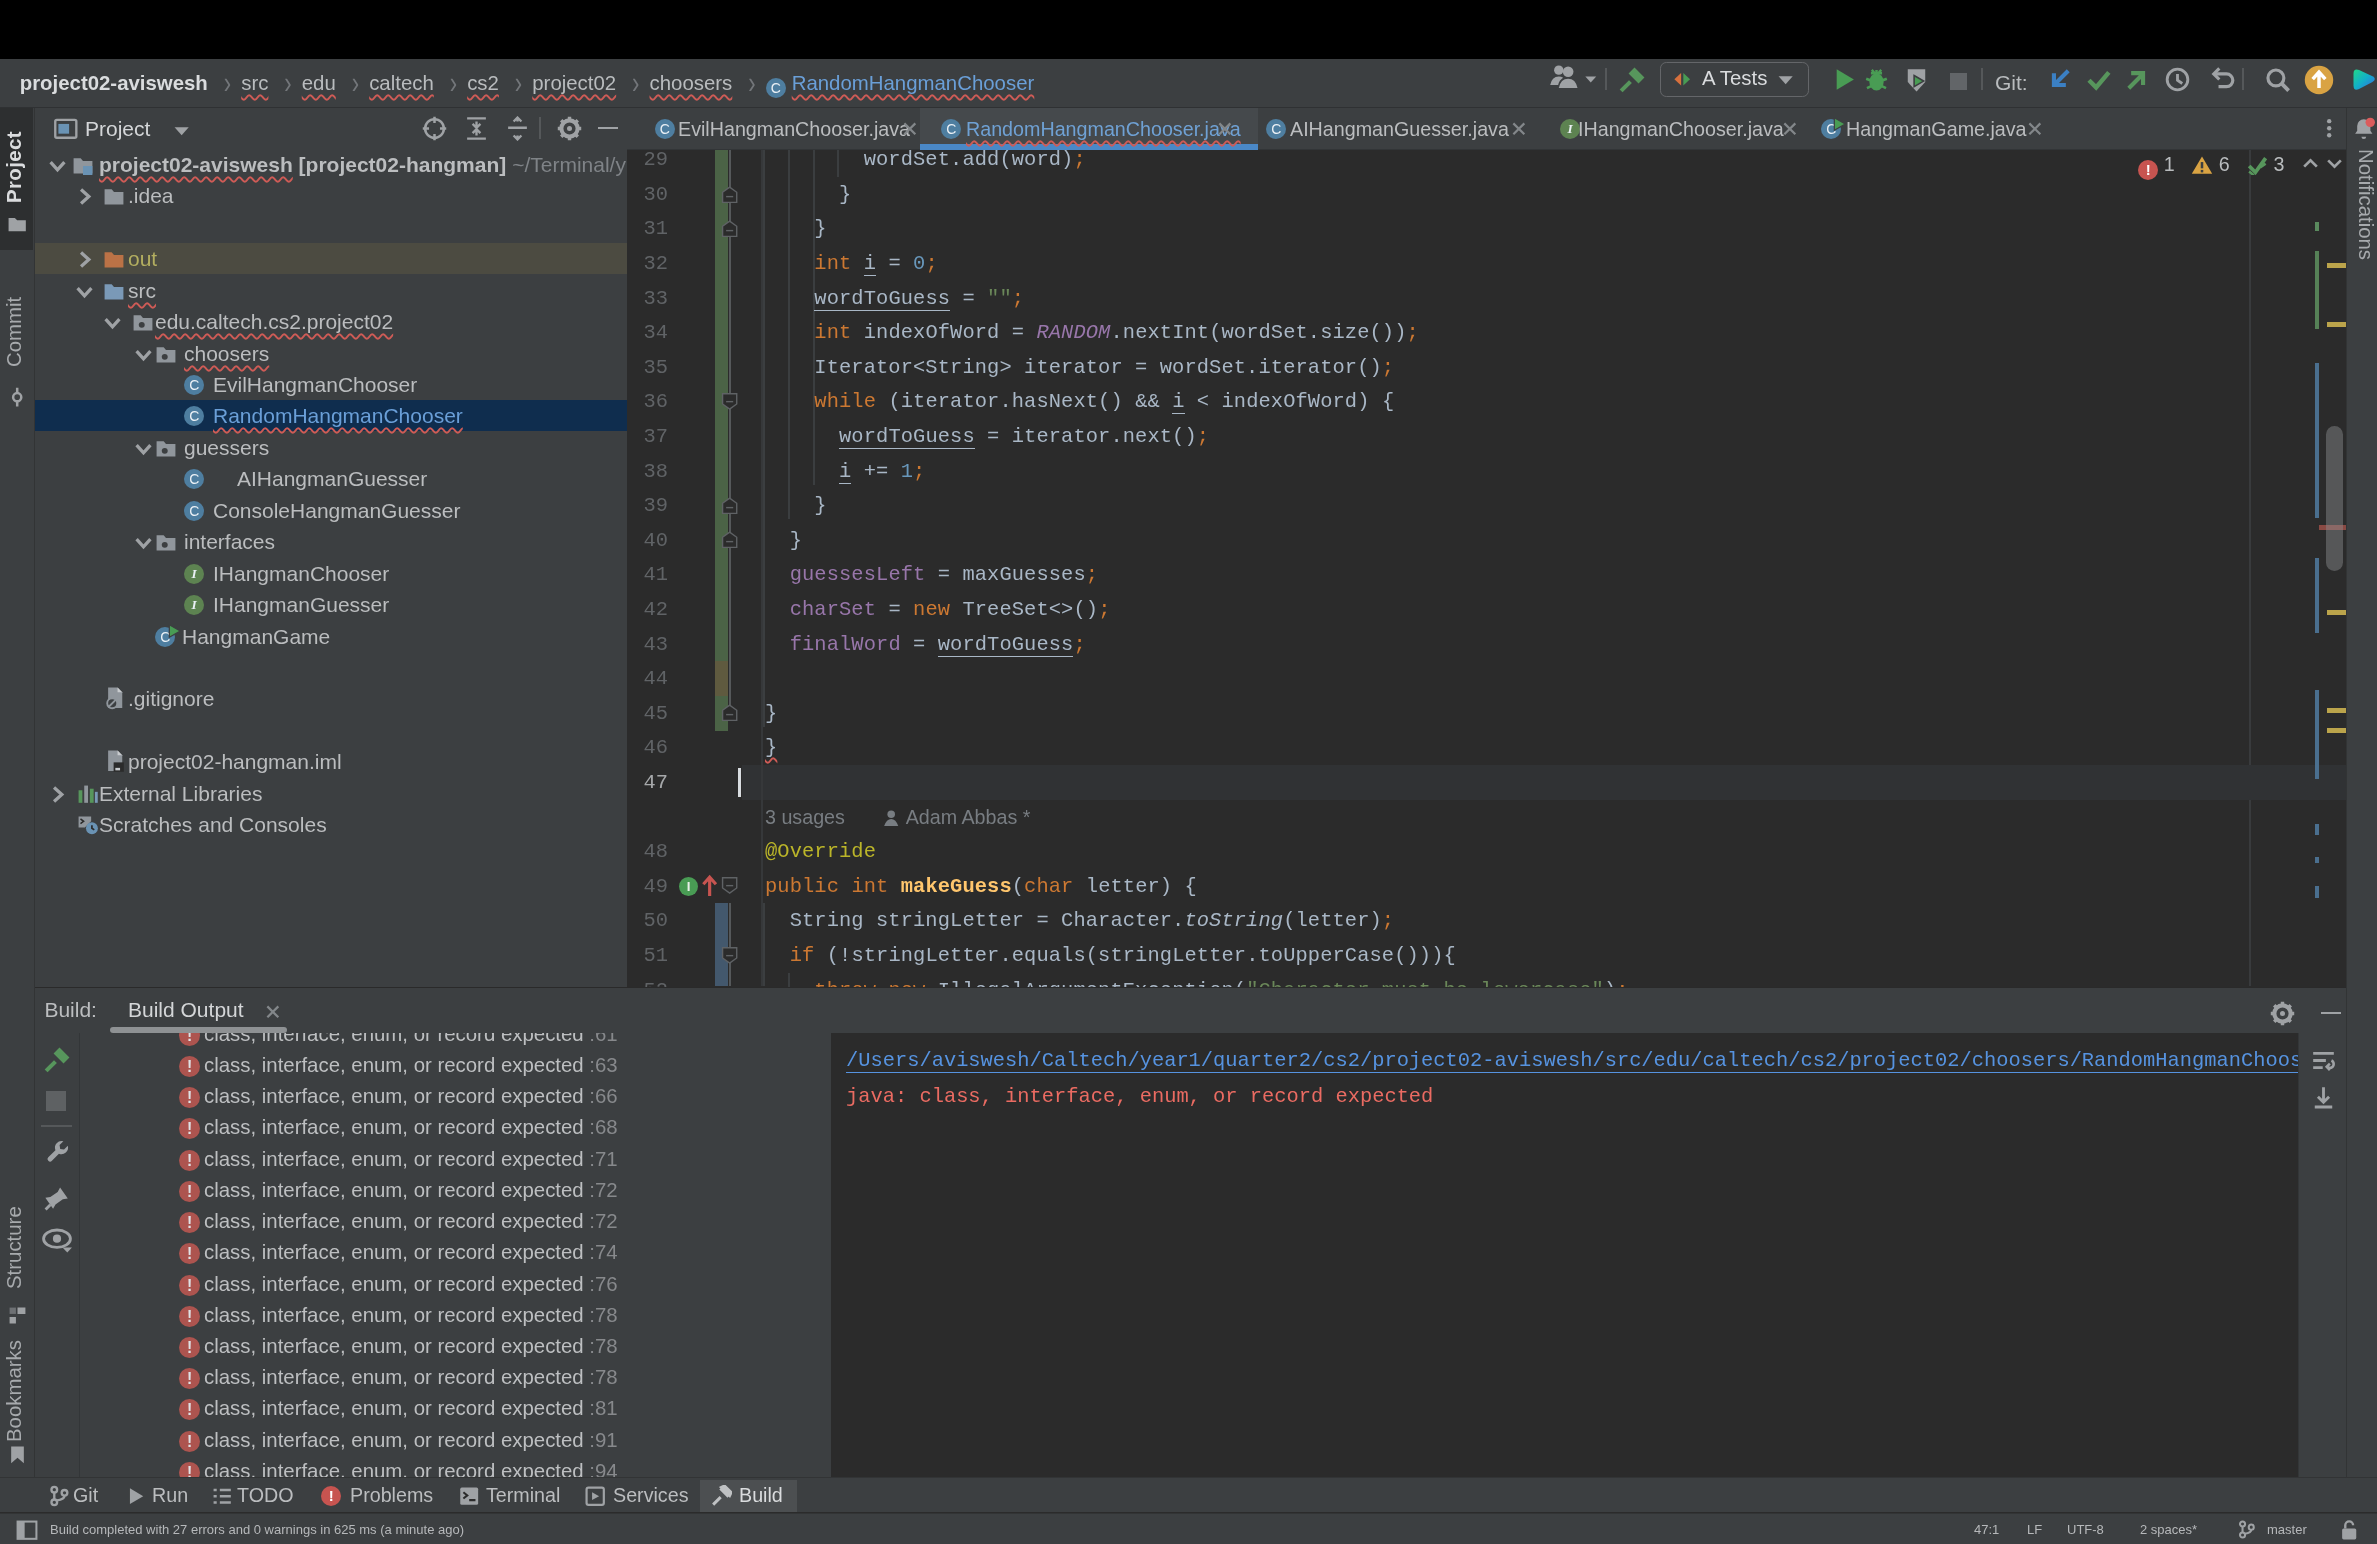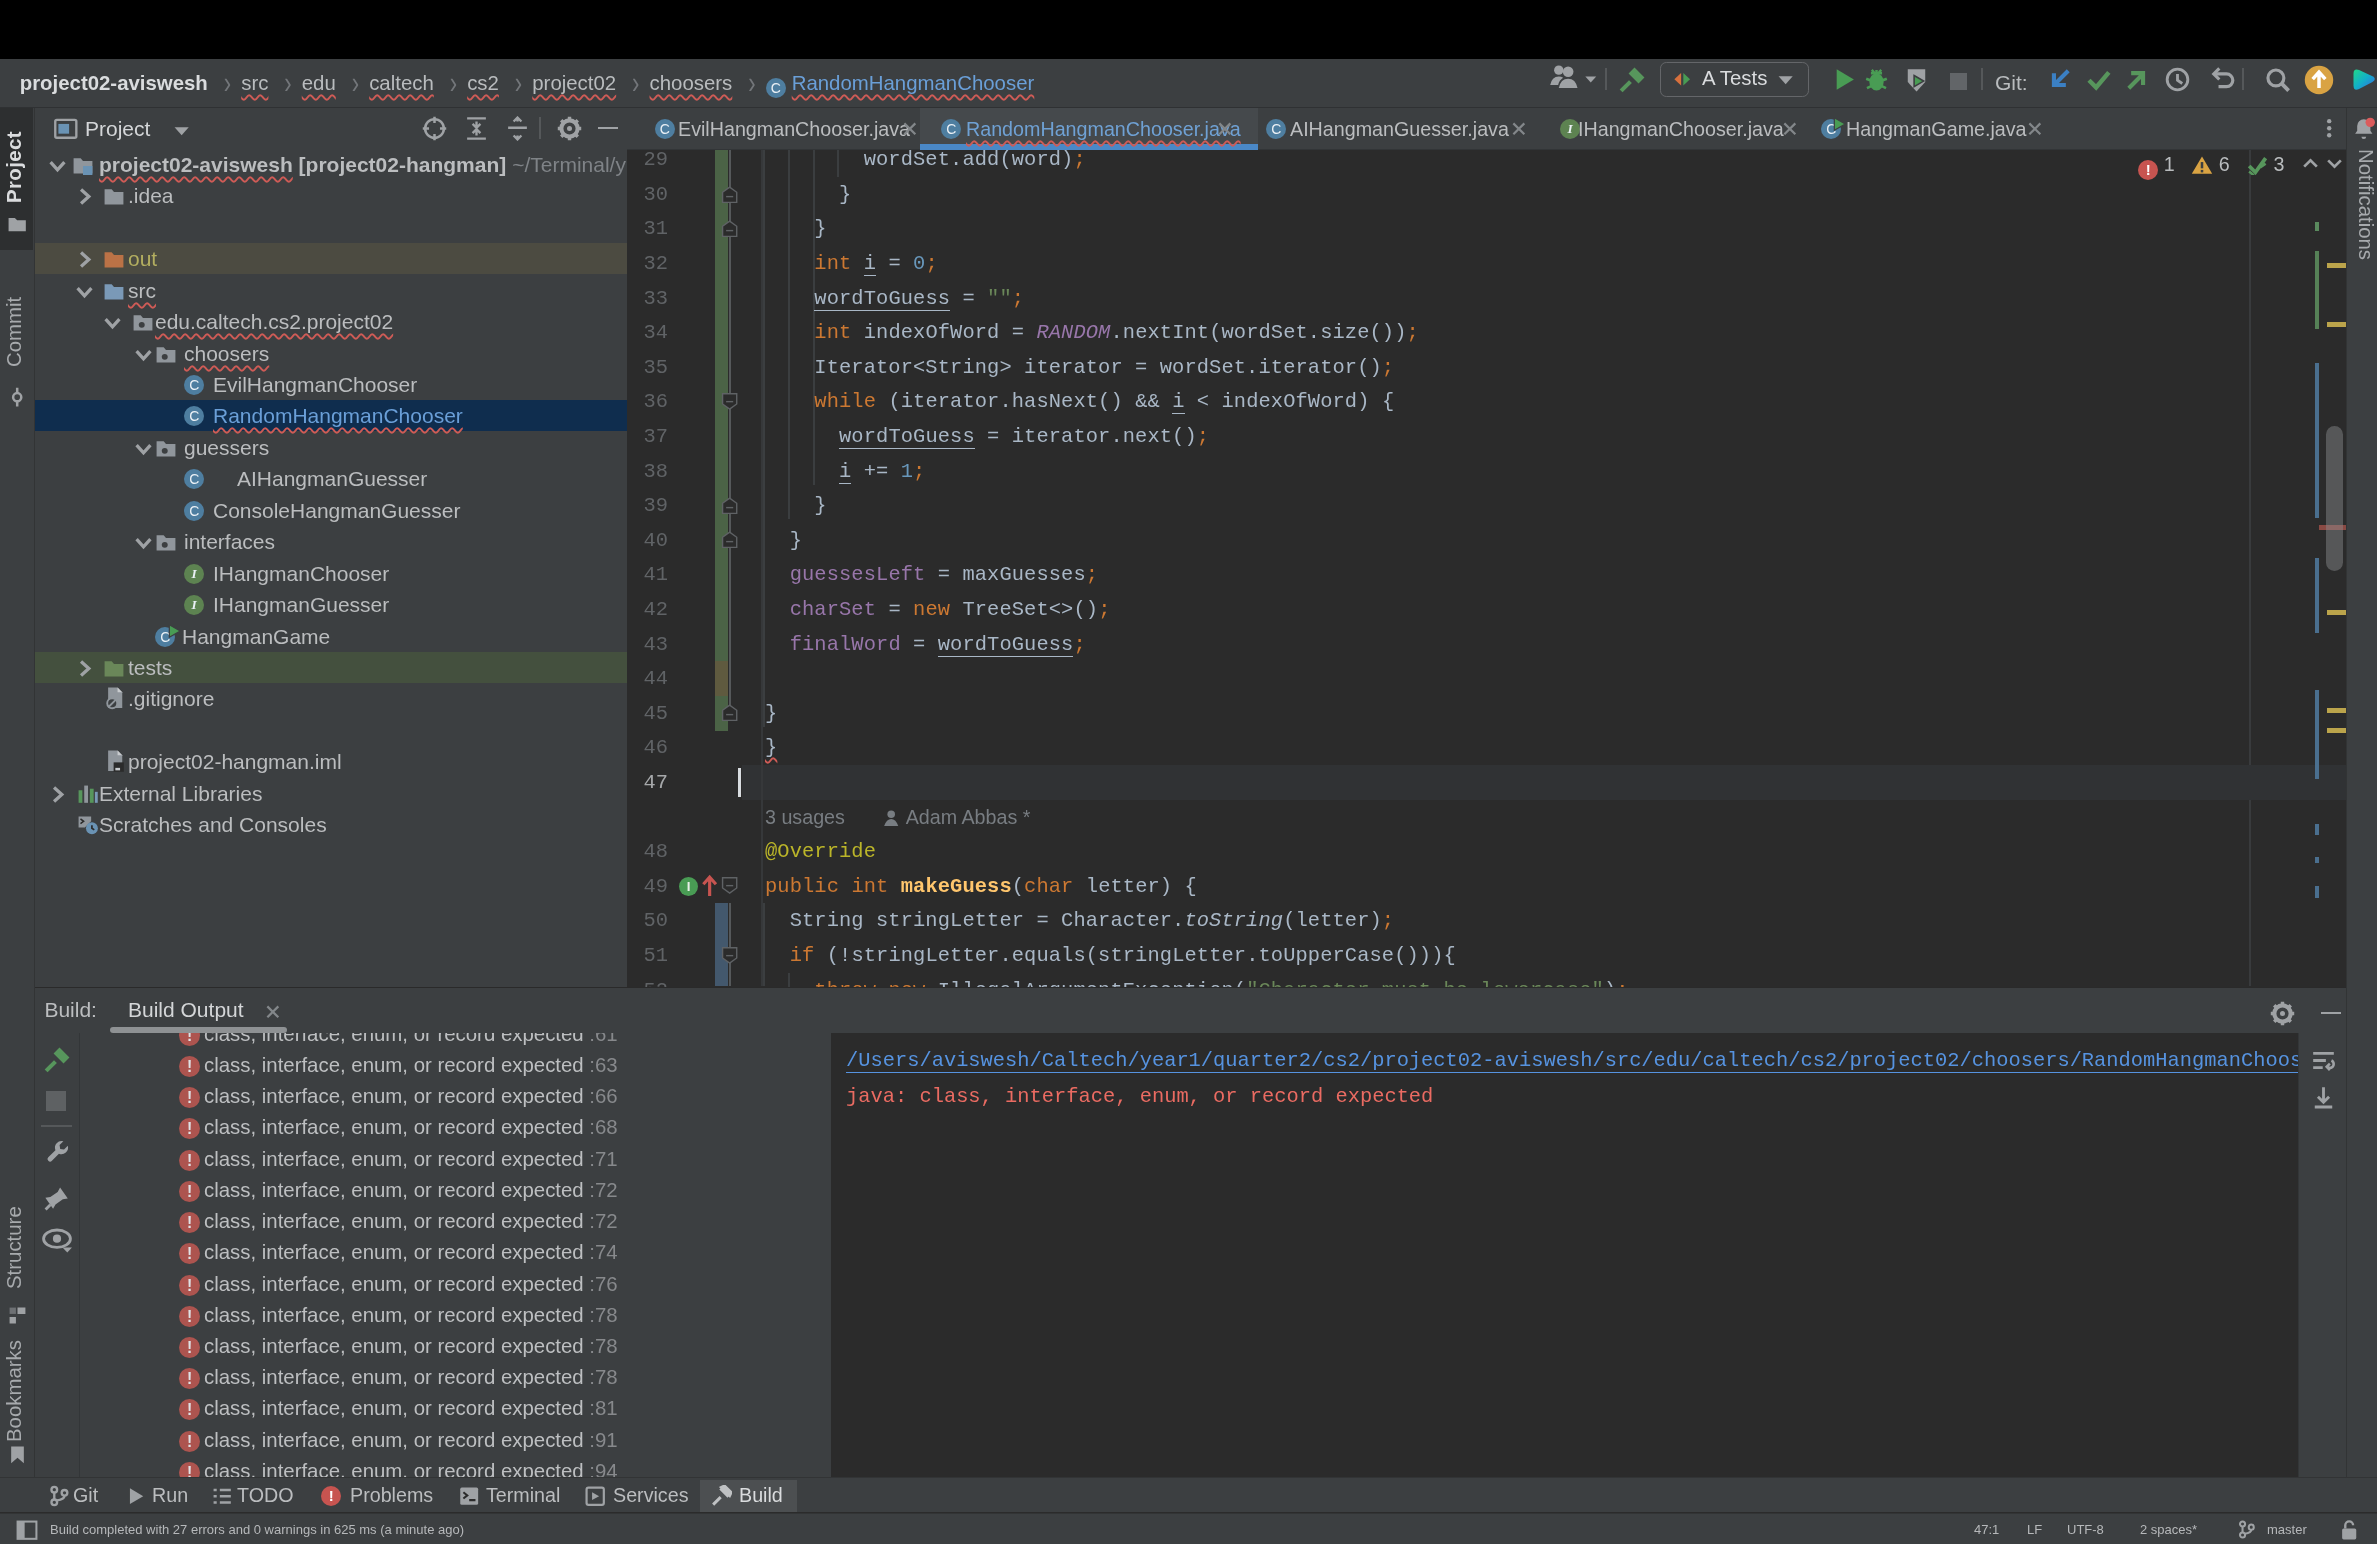--- a/index.html
+++ b/index.html
@@ -289,29 +289,20 @@
       <div class="abs iicon" style="left:149px; top:5.5px;">I</div>
       <span class="abs" style="left:178px; white-space:pre;"><span>IHangmanGuesser</span></span>
     </div>
   <div class="trow" style="top:513px;">
       <div class="abs cicon" style="left:120px; top:5.5px;">C</div>
       <svg class="abs" style="left:132px; top:3.1px;" width="14" height="14" viewBox="0 0 9 9">
         <path d="M1.5 0.5 L8.5 4.5 L1.5 8.5 z" fill="#499c54" stroke="#3c3f41" stroke-width="0.8"></path>
       </svg>
       <span class="abs" style="left:147px; white-space:pre;"><span>HangmanGame</span></span>
     </div>
-  <div class="trow" style="top:544px; background:#44503e;">
-      <svg class="abs" style="left:40px; top:7px;" width="19" height="19" viewBox="0 0 11 11">
-        <path d="M3.5 1.5 L8 5.5 L3.5 9.5" stroke="#9fa2a5" stroke-width="1.9" fill="none"></path>
-      </svg>
-      <svg class="abs" style="left:68px; top:5.5px;" width="22" height="20.4" viewBox="0 0 14 13">
-        <path d="M1 2 h4.5 l1.5 1.8 h6 v8 h-12 z" fill="#6a8759"></path>
-      </svg>
-      <span class="abs" style="left:93px; white-space:pre;"><span>tests</span></span>
-    </div>
   <div class="trow" style="top:575px;">
       <svg class="abs" style="left:70px; top:3.1px;" width="20.4" height="23.6" viewBox="0 0 13 15">
         <path d="M2 1 h6 l3 3 v10 h-9 z" fill="#90969c"></path>
         <path d="M8 1 v3 h3" fill="#c8cbce"></path>
         <circle cx="4.6" cy="11" r="3.2" fill="#3c3f41" stroke="#90969c" stroke-width="1.2"></circle>
         <path d="M2.4 13.2 L6.8 8.8" stroke="#90969c" stroke-width="1.2"></path>
       </svg>
       <span class="abs" style="left:93px; white-space:pre;"><span>.gitignore</span></span>
     </div>
   <div class="trow" style="top:638px;">

